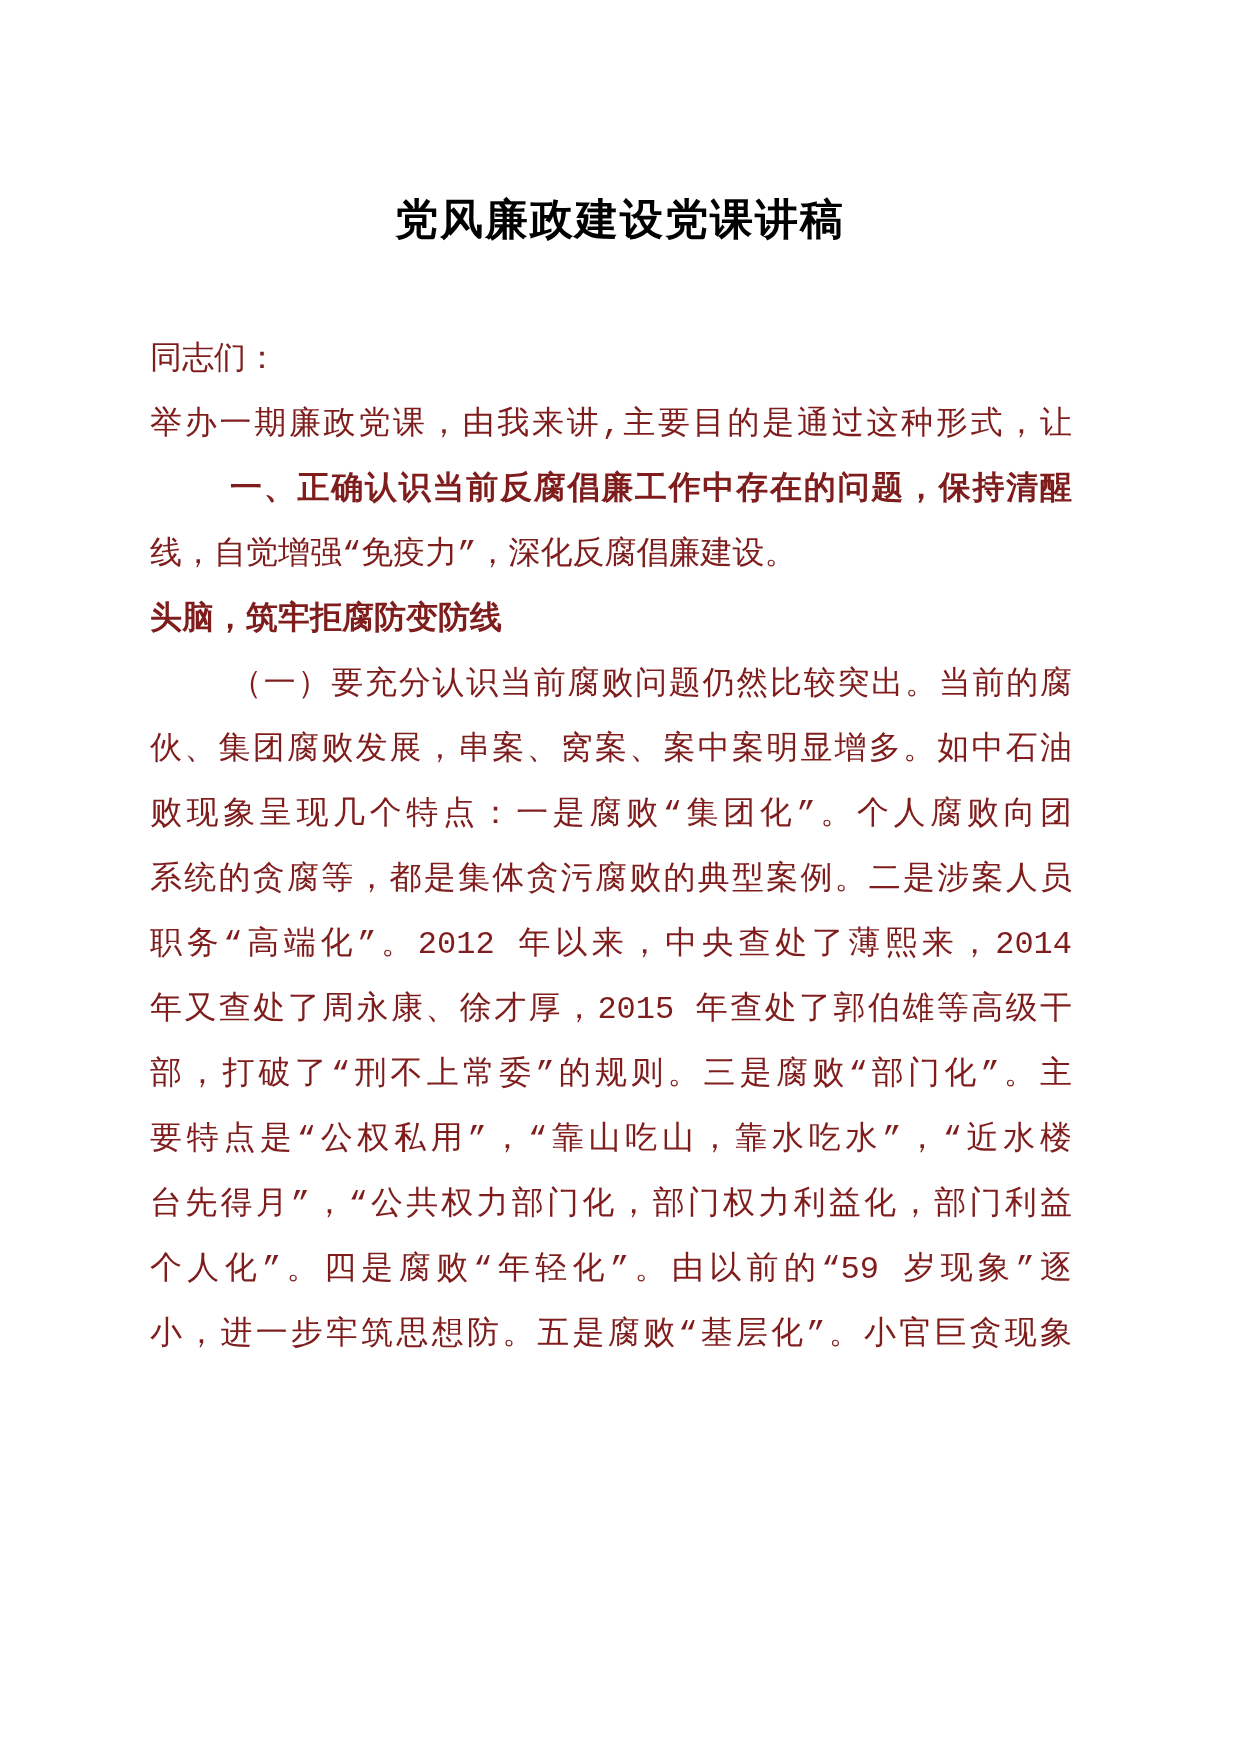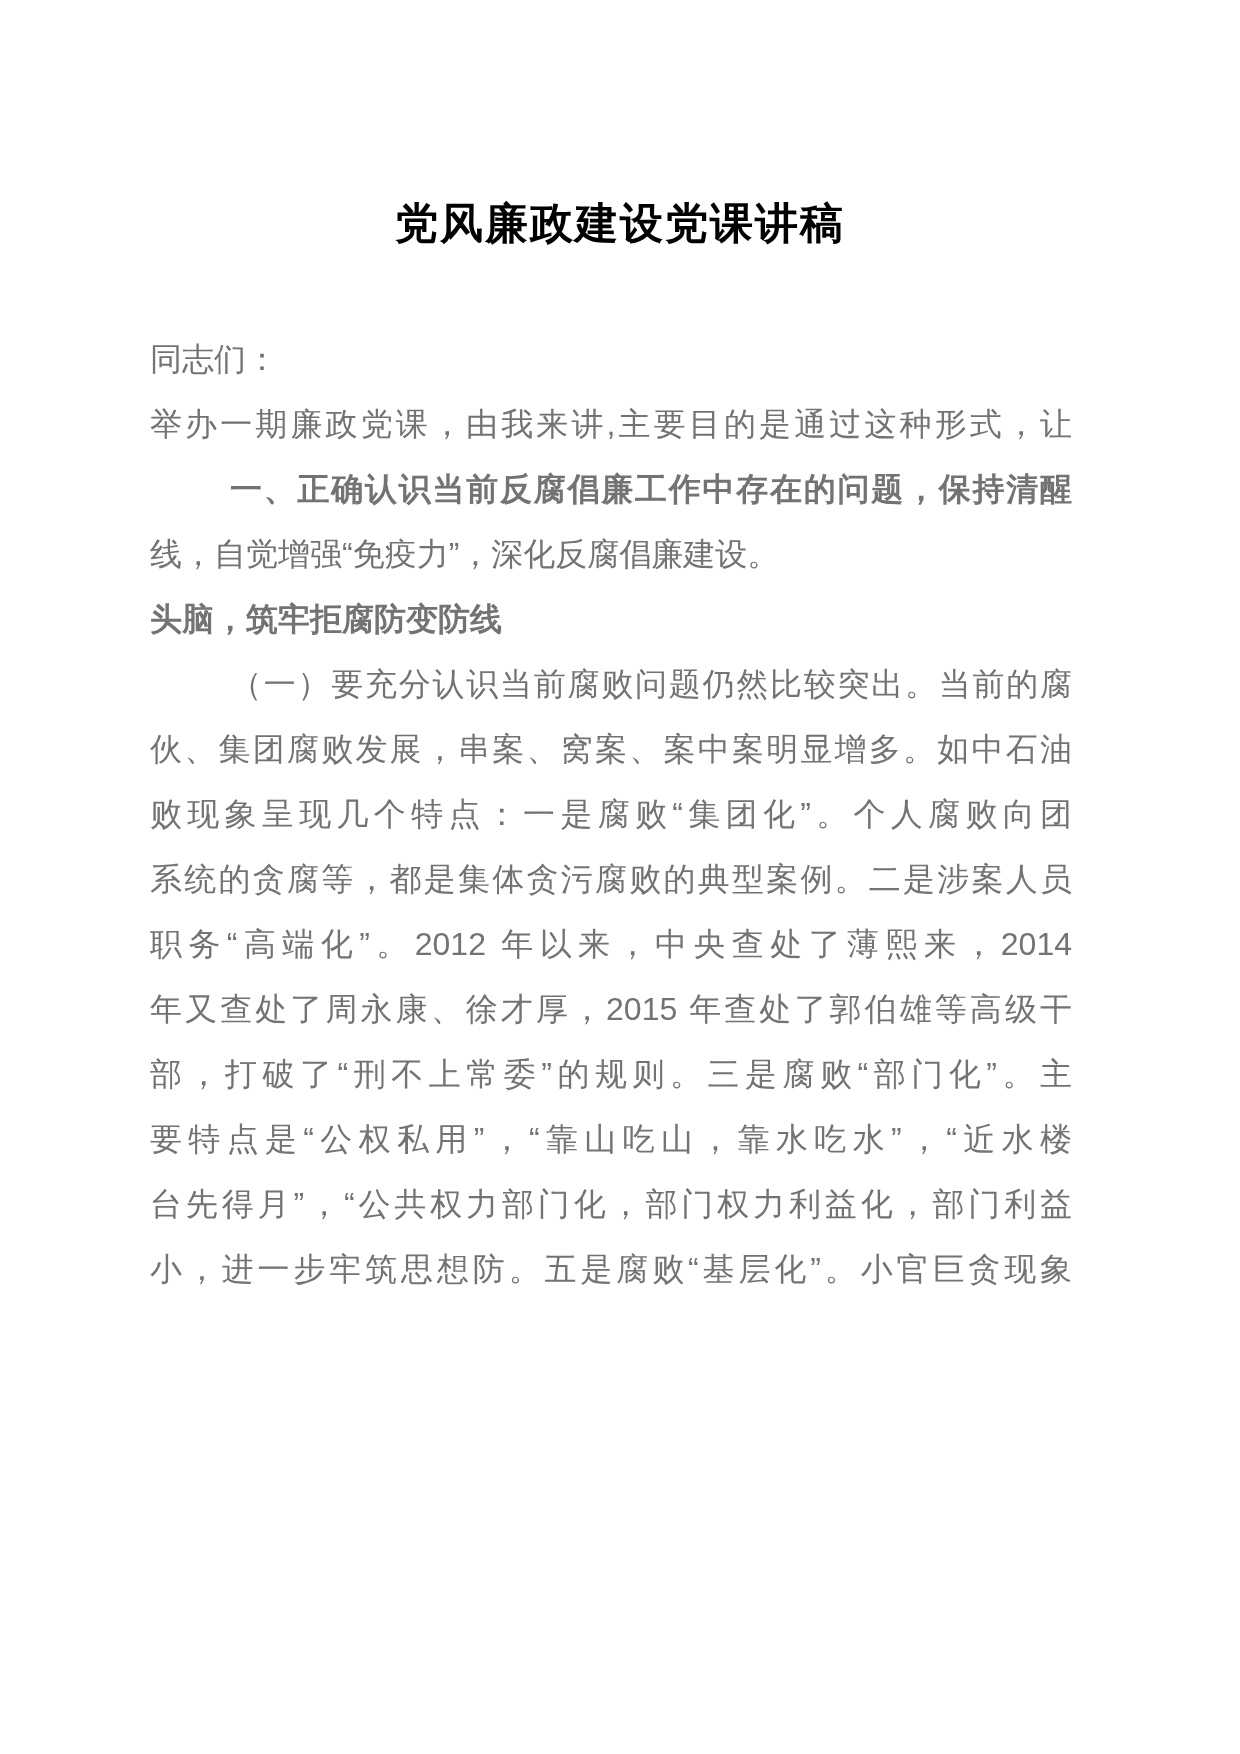--- a/index.html
+++ b/index.html
@@ -6,21 +6,21 @@
     margin: 0;
     padding: 0;
     background: #ffffff;
   }
   .page {
     position: relative;
     width: 1240px;
     height: 1754px;
     background: #ffffff;
     color: #000000;
-    font-family: Liberation Sans, sans-serif;
+    font-family: Liberation Mono, monospace;
     overflow: hidden;
   }
   .doc-title {
     position: absolute;
     top: 196px;
     left: 0;
     width: 100%;
     margin: 0;
     text-align: center;
     font-size: 43px;
@@ -33,21 +33,21 @@
     top: 327px;
     left: 150px;
     width: 922px;
   }
   .line {
     height: 65px;
     line-height: 65px;
     font-size: 32px;
     font-weight: 400;
     text-align: left;
-    color: #737373;
+    color: #7f1d1d;
   }
   .line.fill {
     text-align: justify;
     text-align-last: justify;
   }
   .line.indent {
     text-indent: 80px;
   }
   .line.bold {
     font-weight: 700;
@@ -68,15 +68,16 @@
       <div class="line bold">头脑，筑牢拒腐防变防线</div>
       <div class="line indent fill">（一）要充分认识当前腐败问题仍然比较突出。当前的腐</div>
       <div class="line fill">伙、集团腐败发展，串案、窝案、案中案明显增多。如中石油</div>
       <div class="line fill">败现象呈现几个特点：一是腐败“集团化”。个人腐败向团</div>
       <div class="line fill">系统的贪腐等，都是集体贪污腐败的典型案例。二是涉案人员</div>
       <div class="line fill">职务“高端化”。2012 年以来，中央查处了薄熙来，2014</div>
       <div class="line fill">年又查处了周永康、徐才厚，2015 年查处了郭伯雄等高级干</div>
       <div class="line fill">部，打破了“刑不上常委”的规则。三是腐败“部门化”。主</div>
       <div class="line fill">要特点是“公权私用”，“靠山吃山，靠水吃水”，“近水楼</div>
       <div class="line fill">台先得月”，“公共权力部门化，部门权力利益化，部门利益</div>
+      <div class="line fill">个人化”。四是腐败“年轻化”。由以前的“59 岁现象”逐</div>
       <div class="line fill">小，进一步牢筑思想防。五是腐败“基层化”。小官巨贪现象</div>
     </div>
 </div>
 
 </body></html>

